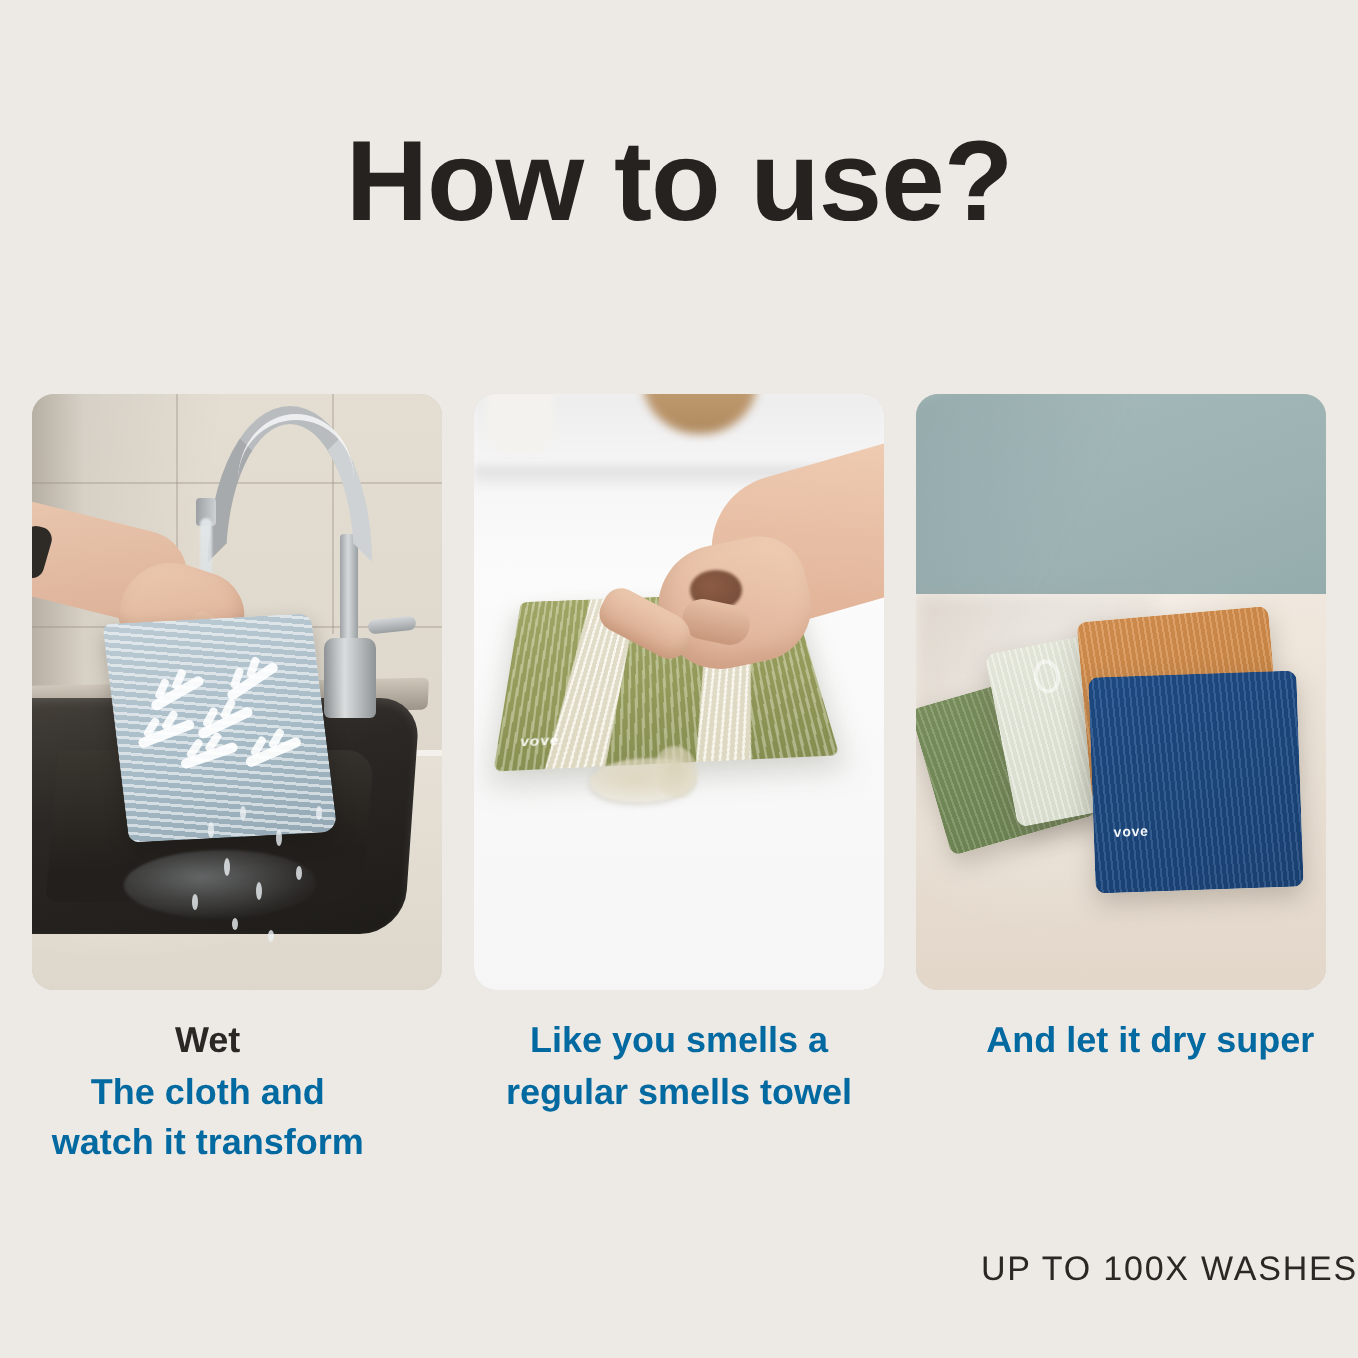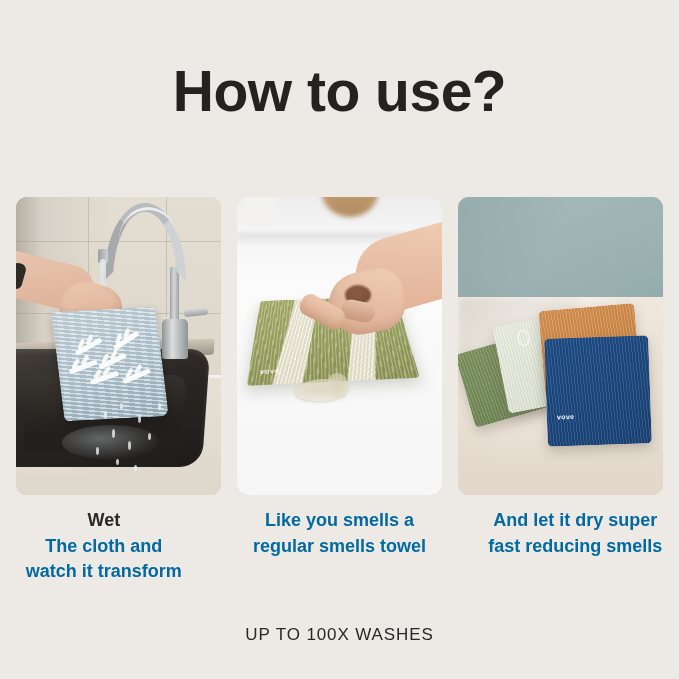--- a/index.html
+++ b/index.html
@@ -430,21 +430,21 @@
     font-size: 18px;
     font-weight: 700;
     line-height: 1.42;
     color: #0369a1;
   }
 
   
   .footer {
     position: absolute;
     top: 625px; left: 0; width: 679px;
-    text-align: center;
+    text-align: right;
     font-size: 17px;
     font-weight: 400;
     letter-spacing: .9px;
     color: #2B2724;
   }
 </style>
 </head>
 <body>
 
 <div class="page">
@@ -549,19 +549,18 @@
       <div class="cap-title">Wet</div>
       <div class="cap-body">The cloth and</div>
       <div class="cap-body">watch it transform</div>
     </div>
     <div class="caption">
       <div class="cap-body">Like you smells a</div>
       <div class="cap-body">regular smells towel</div>
     </div>
     <div class="caption">
       <div class="cap-body">And let it dry super</div>
-      <div class="cap-body">fast reducing smells</div>
     </div>
   </div>
 
   <div class="footer">UP TO 100X WASHES</div>
 
 </div>
 
 </body></html>

